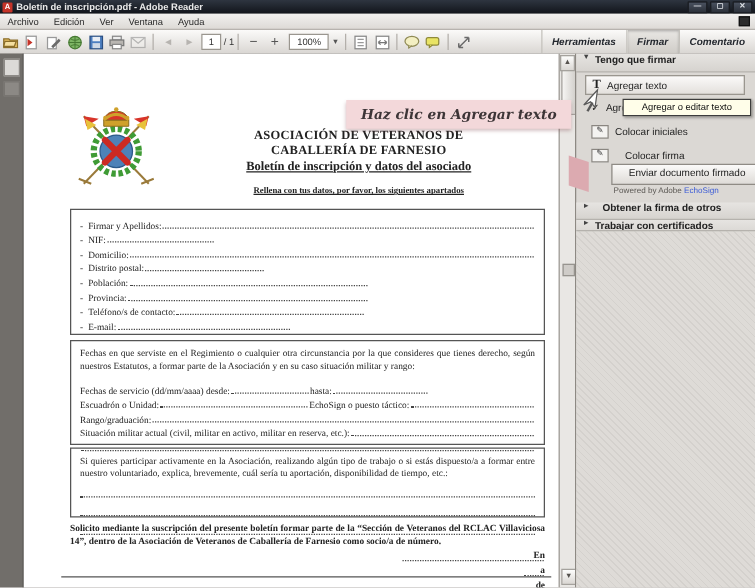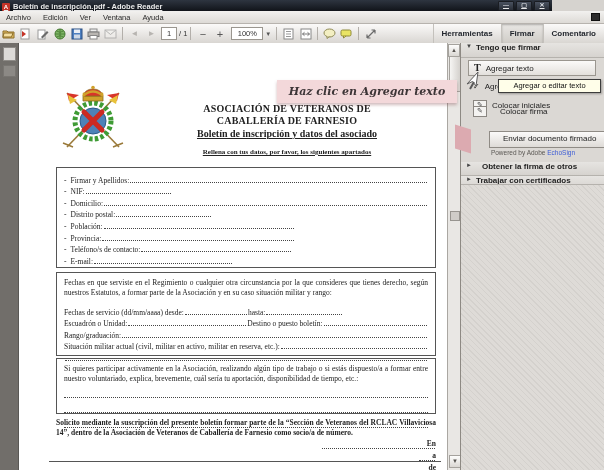--- a/index.html
+++ b/index.html
@@ -1,23 +1,23 @@
 <!DOCTYPE html>
 <html><head>
 <meta charset="utf-8">
 <style>
   html,body{margin:0;padding:0;}
   body{width:604px;height:470px;overflow:hidden;position:relative;
        font-family:"Liberation Sans",sans-serif;background:#d6d3cf;
        -webkit-font-smoothing:antialiased;}
 
   
-  .titlebar{position:absolute;left:0;top:0;width:552px;height:11px;
-    background:linear-gradient(#2e3540,#11141a);display:flex;align-items:flex-end;
-    color:#e9e9e9;font-size:7.5px;font-weight:bold;text-decoration:underline;}
+  .titlebar{position:absolute;left:0;top:0;width:604px;height:11px;
+    background:linear-gradient(#2e3540,#11141a);display:flex;align-items:center;
+    color:#e9e9e9;font-size:7.5px;font-weight:bold;}
   .app-icon{width:8px;height:8px;background:#c53328;margin:0 3px 0 2px;border-radius:1px;
     color:#fff;font-size:6px;line-height:8px;text-align:center;font-weight:bold;}
   .win-controls{margin-left:auto;display:flex;gap:2px;margin-right:2px;}
   .win-btn{width:14px;height:8px;background:linear-gradient(#4a5260,#2a2f38);
     border:1px solid #1a1d22;border-radius:1px;color:#dfe2e6;font-size:6px;
     line-height:7px;text-align:center;}
 
   
   .menubar{position:absolute;left:0;top:11px;width:604px;height:12px;
     background:linear-gradient(#f2f1ef,#dddad6);border-bottom:1px solid #b7b3ae;
@@ -32,21 +32,21 @@
     display:flex;align-items:center;font-size:7.5px;color:#333;}
   .tb-sep{width:1px;height:13px;background:#b3afaa;margin:0 3px;}
   .tb-btn{width:15px;height:15px;display:flex;align-items:center;justify-content:center;margin:0 1px;}
   .tb-btn svg{display:block;}
   .pg-box{width:14px;height:11px;background:#fff;border:1px solid #9a968f;
     text-align:center;line-height:11px;margin:0 2px 0 1px;}
   .zoom-box{width:30px;height:11px;background:#fff;border:1px solid #9a968f;
     text-align:center;line-height:11px;margin-left:3px;}
   .drop-arrow{font-size:6px;color:#555;padding:0 2px;}
   .tab-group{margin-left:auto;display:flex;align-items:center;height:100%;font-weight:bold;color:#23272e;font-size:8px;}
-  .tab{padding:0 8px;height:100%;display:flex;align-items:center;border-left:1px solid #c4c1bc;}
+  .tab{padding:0 8px;height:100%;display:flex;align-items:center;border-left:1px solid #c4c1bc;font-style:italic;}
   .tab.active{background:linear-gradient(#e9e7e4,#cfccc7);box-shadow:inset 0 1px 2px rgba(0,0,0,.25);}
 
   
   .main{position:absolute;left:0;top:43px;width:604px;height:427px;background:#6f6c68;}
   .navstrip{position:absolute;left:0;top:0;width:18px;height:427px;background:#716e6a;
     border-right:1px solid #5a5855;}
   .nav-ic{width:11px;height:12px;margin:4px auto;background:#dcdad7;border:1px solid #8e8b87;}
   .nav-ic.faint{opacity:.25;height:10px;}
 
   
@@ -316,21 +316,21 @@
       <div style="height:8px;"></div>
       <div class="frow">
           <span>Fechas de servicio (dd/mm/aaaa) desde:</span>
           <span class="dots" style="width:62px;"></span>
           <span>hasta:</span>
           <span class="dots" style="width:76px;"></span>
         </div>
       <div class="frow">
           <span>Escuadrón o Unidad:</span>
           <span class="dots" style="width:118px;"></span>
-          <span>Destino o puesto boletín:</span>
+          <span>EchoSign o puesto táctico:</span>
           <span class="dots grow"></span>
         </div>
       <div class="frow">
           <span>Rango/graduación:</span>
           <span class="dots grow"></span>
         </div>
       <div class="frow">
           <span>Situación militar actual (civil, militar en activo, militar en reserva, etc.):</span>
           <span class="dots grow"></span>
         </div>
@@ -384,21 +384,21 @@
       <span>✓</span>
       <span>Agre</span>
     </div>
     <div class="tooltip">Agregar o editar texto</div>
 
     <div class="sb-row" style="top:57px;">
       <span class="mini-ic">✎</span>
       <span>Colocar iniciales</span>
     </div>
 
-    <div class="sb-row" style="top:63px;gap:13px;">
+    <div class="sb-row" style="top:76px;gap:13px;">
       <span class="mini-ic">✎</span>
       <span>Colocar firma</span>
     </div>
 
     <div class="send-btn">Enviar documento firmado</div>
 
     <div class="powered">
       <span>Powered by Adobe </span><span class="brand">EchoSign</span>
     </div>
 

